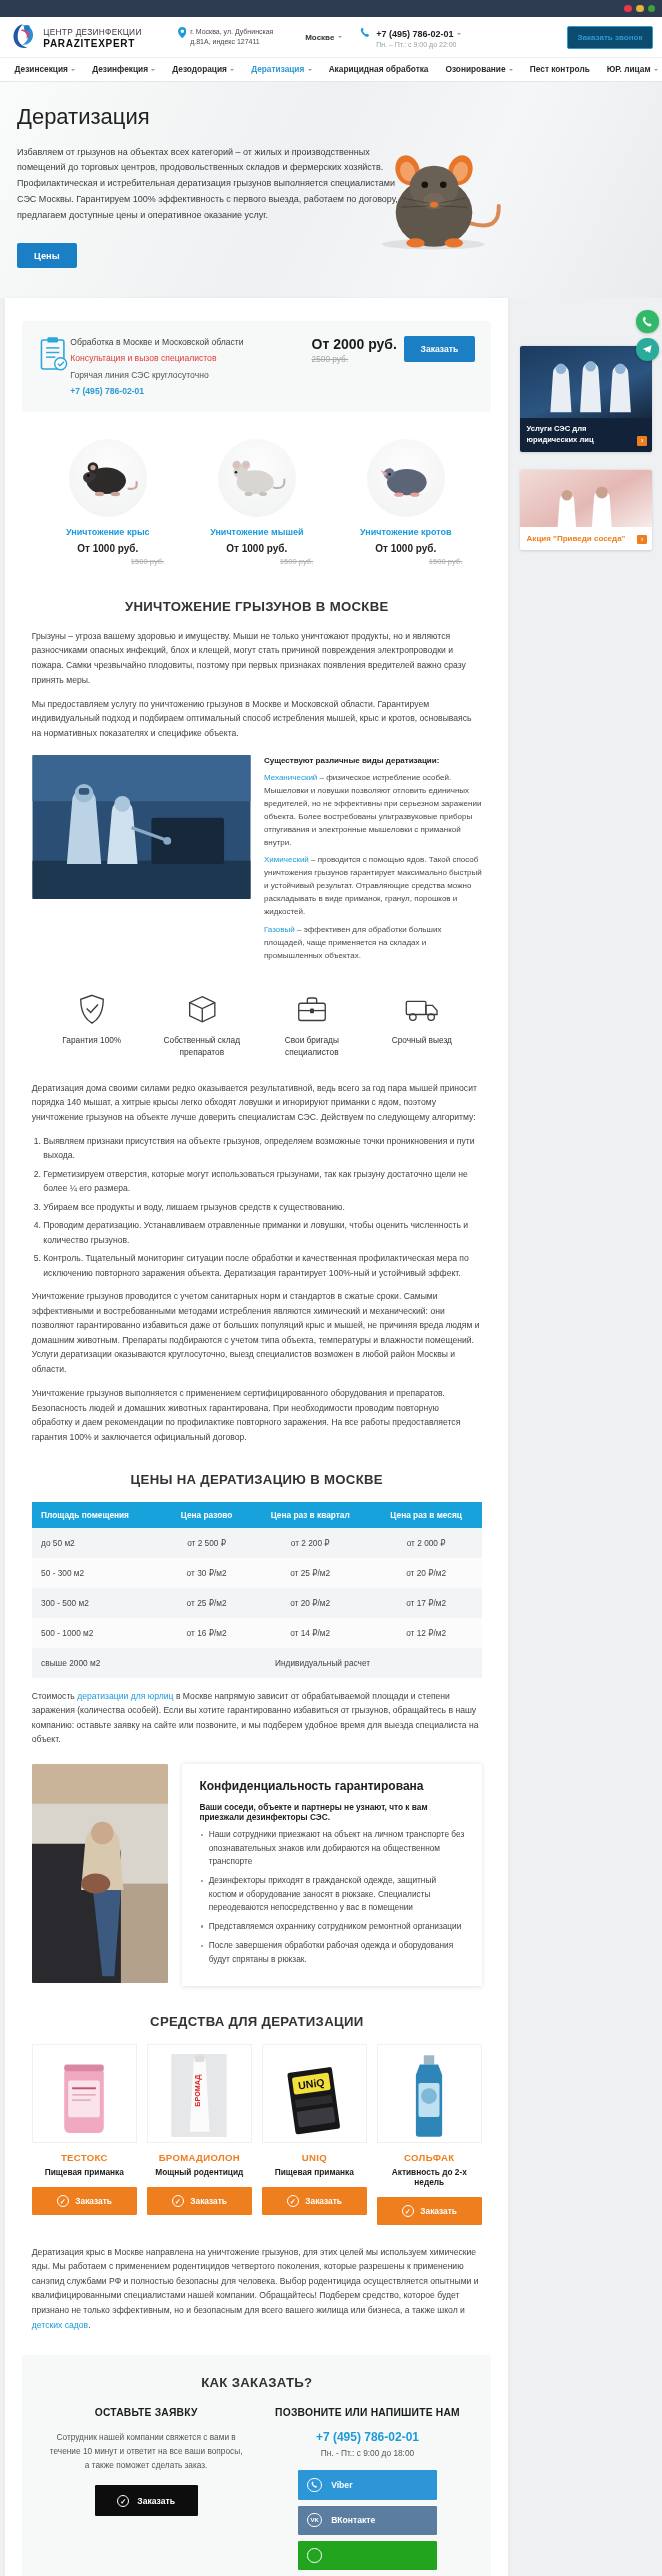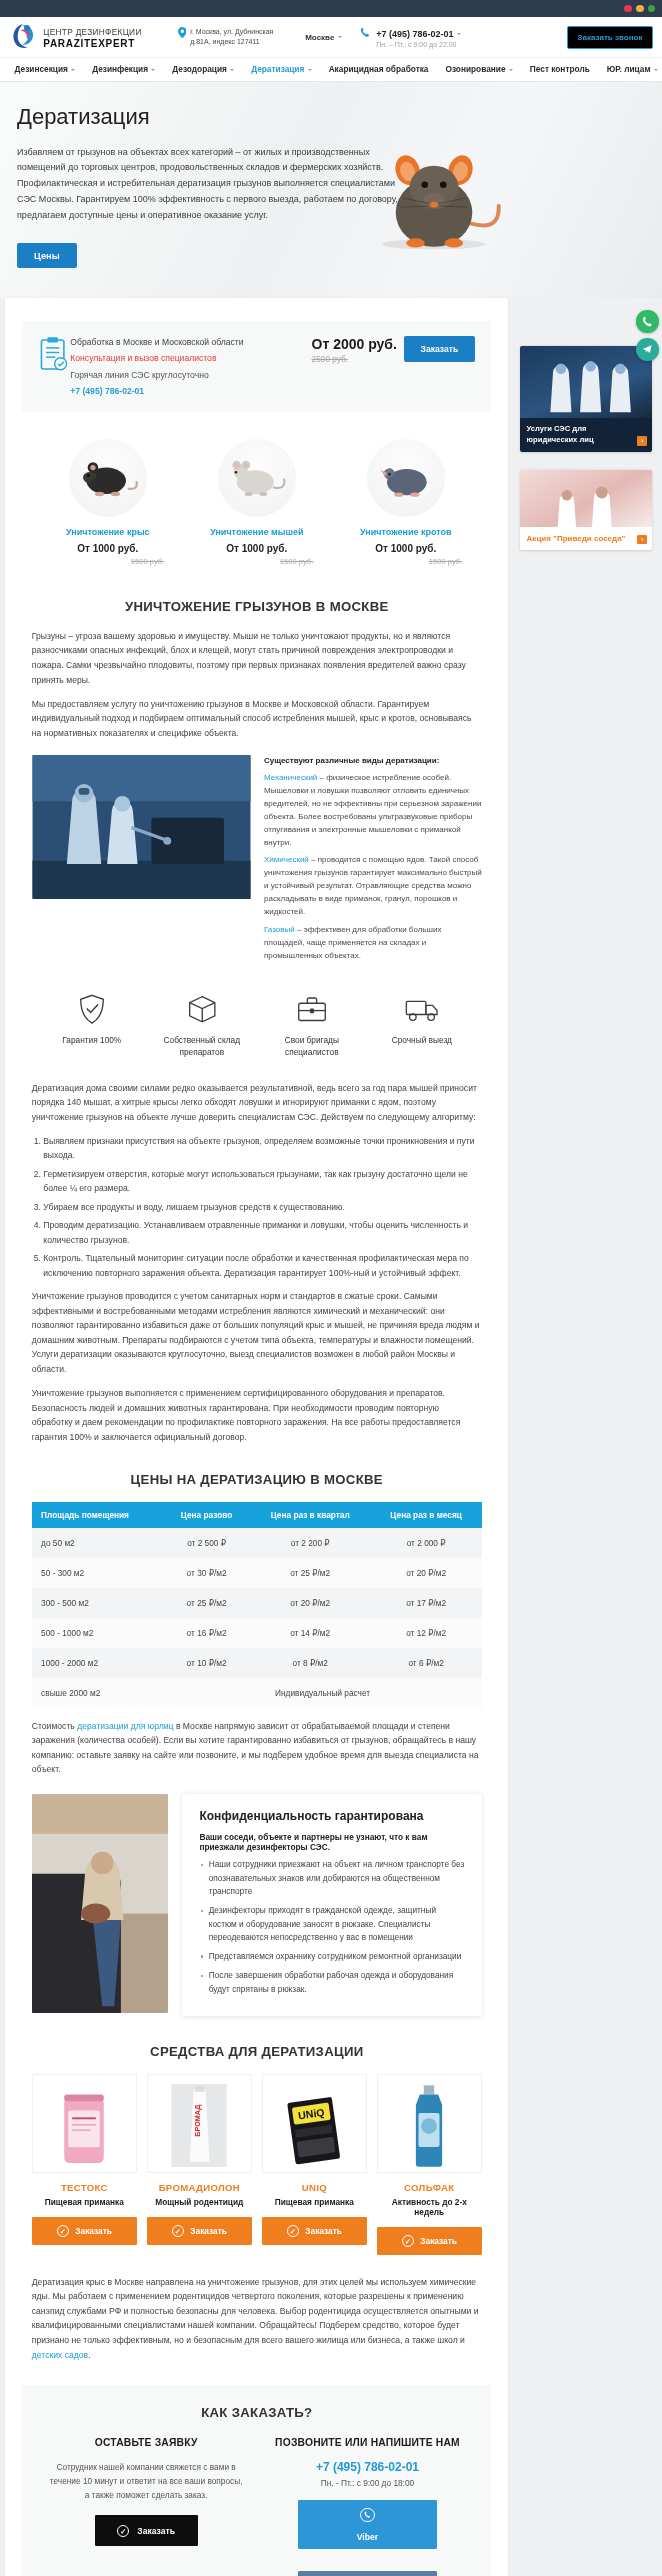--- a/index.html
+++ b/index.html
@@ -15,21 +15,21 @@
   
   .header { background:#fff; height:40px; display:flex; align-items:center; padding:0 9.3px; gap:9.3px; }
   .logo { display:flex; align-items:center; gap:6px; min-width:159px; }
   .logo-text .l1 { font-size:8.3px; color:#3a3a3a; letter-spacing:0.3px; }
   .logo-text .l2 { font-size:10px; font-weight:bold; color:#101010; letter-spacing:0.7px; }
   .addr { display:flex; gap:4px; width:113px; font-size:7px; color:#4a4a4a; line-height:1.45; }
   .city { font-size:8px; color:#333; font-weight:bold; display:flex; align-items:center; margin-left:5.3px; }
   .phone-blk { display:flex; gap:5.3px; align-items:flex-start; margin-left:9.3px; }
   .phone-num { font-size:9px; font-weight:bold; color:#222; }
   .phone-hours { font-size:7px; color:#9aa0a6; margin-top:2px; }
-  .callback-btn { margin-left:auto; border:0.7px solid #2d9ad4; color:#2d9ad4; background:#000000; font-size:8px; font-weight:bold; padding:6px 9.3px; border-radius:2px; cursor:pointer; white-space:nowrap;text-align:right; }
+  .callback-btn { margin-left:auto; border:0.7px solid #2d9ad4; color:#2d9ad4; background:#0c4a6e; font-size:8px; font-weight:bold; padding:6px 9.3px; border-radius:2px; cursor:pointer; white-space:nowrap;text-align:right; }
   .caret { display:inline-block; width:0; height:0; border-left:2.3px solid transparent; border-right:2.3px solid transparent; border-top:2.6px solid #8fa0ac; margin-left:3.3px; vertical-align:middle; }
 
   
   .nav { background:#fff; border-top:0.7px solid #f0f0f0; border-bottom:0.7px solid #e4e6e8; height:24.5px; display:flex; align-items:center; padding:0 14.6px; gap:17px; }
   .nav a { text-decoration:none; font-size:8.3px; font-weight:bold; color:#2b2b2b; white-space:nowrap; }
   .nav a.active { color:#2d9ad4; }
   .nav .spacer { flex:1; }
 
   
   .hero { position:relative; background:linear-gradient(115deg,#fafbfb 0%,#eef0f1 45%,#f5f6f7 70%,#e9ebec 100%); padding:22.5px 0 30.5px 17px; }
@@ -127,21 +127,21 @@
   
   .order-sec { background:#f7f8f8; margin:22.5px 17px 0; padding:20px 13.2px 26.5px; }
   .order-sec h2 { margin-top:0; }
   .order-cols { display:flex; margin-top:17px; }
   .ocol { flex:1; text-align:center; }
   .ocol h4 { font-size:10.3px; font-weight:bold; color:#1c1c1c; letter-spacing:0.2px; margin-bottom:12px; }
   .ocol .desc { width:199px; margin:0 auto 13.2px; font-size:8.3px; color:#555; line-height:1.7; }
   .black-btn { background:#0d0d0d; color:#fff; border:none; border-radius:1.3px; font-size:8.6px; font-weight:bold; padding:9.3px 22.5px; display:inline-flex; align-items:center; gap:8px; cursor:pointer; }
   .ophone { color:#1d9bd8; font-size:12px; font-weight:bold; }
   .ohours { font-size:8.3px; color:#555; margin:4.6px 0 12px; }
-  .msgr { width:139px; margin:0 auto 22px; border:none; border-radius:1.3px; color:#fff; font-size:8.6px; font-weight:bold; padding:7.3px 9.3px; display:flex; align-items:center; gap:9.3px; cursor:pointer;flex-direction:column; }
+  .msgr { width:139px; margin:0 auto 6px; border:none; border-radius:1.3px; color:#fff; font-size:8.6px; font-weight:bold; padding:7.3px 9.3px; display:flex; align-items:center; gap:9.3px; cursor:pointer; }
   .m-viber{ background:#2c96d6; } .m-vk{ background:#5a7da0; } .m-wa{ background:#22a41f; }
   .m-ic { width:14.6px; height:14.6px; border-radius:50%; border:1.3px solid #fff; display:flex; align-items:center; justify-content:center; font-size:6px; }
 </style>
 </head>
 <body>
 
 <div class="page">
 
   <div class="topbar">
     <span class="tl-dot tl-red"></span>
@@ -482,26 +482,20 @@
               <td>от 20 ₽/м2</td>
               <td>от 17 ₽/м2</td>
           </tr>
           <tr>
             <td>500 - 1000 м2</td>
               <td>от 16 ₽/м2</td>
               <td>от 14 ₽/м2</td>
               <td>от 12 ₽/м2</td>
           </tr>
           <tr>
-            <td>1000 - 2000 м2</td>
-              <td>от 10 ₽/м2</td>
-              <td>от 8 ₽/м2</td>
-              <td>от 6 ₽/м2</td>
-          </tr>
-          <tr>
             <td>свыше 2000 м2</td>
               <td colspan="3" class="span-c">Индивидуальный расчет</td>
           </tr>
         </tbody>
       </table>
       <p class="txt"><span>Стоимость </span><a href="#">дератизации для юрлиц</a><span> в Москве напрямую зависит от обрабатываемой площади и степени заражения (количества особей). Если вы хотите гарантированно избавиться от грызунов, обращайтесь в нашу компанию: оставьте заявку на сайте или позвоните, и мы подберем удобное время для выезда специалиста на объект.</span></p>
 
       <div class="conf">
         <div class="conf-photo">
           <svg width="136" height="219" viewBox="0 0 205 330">

